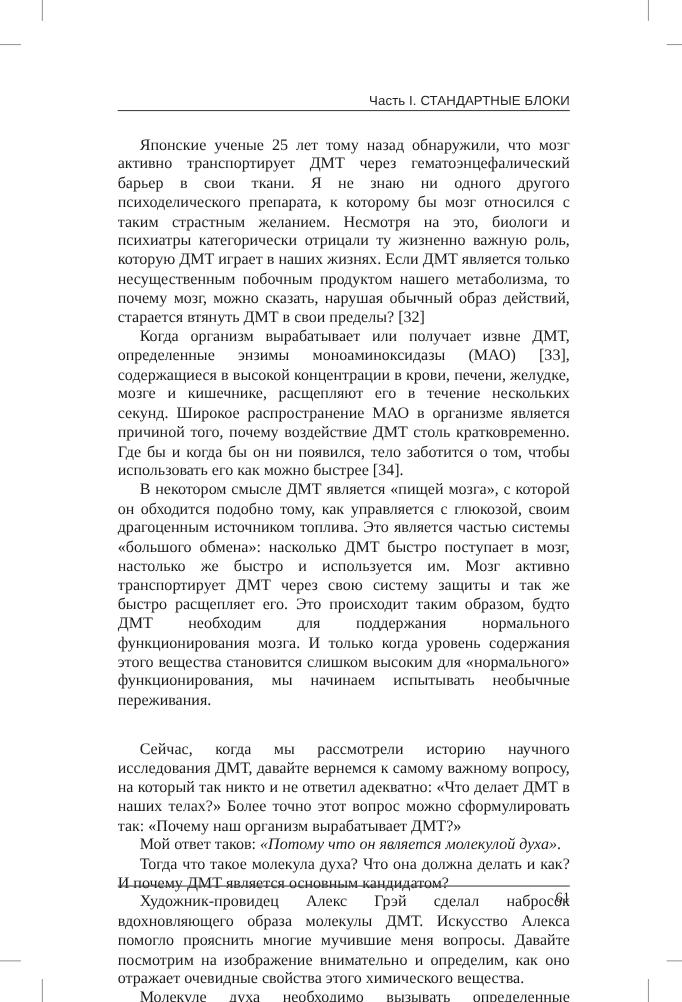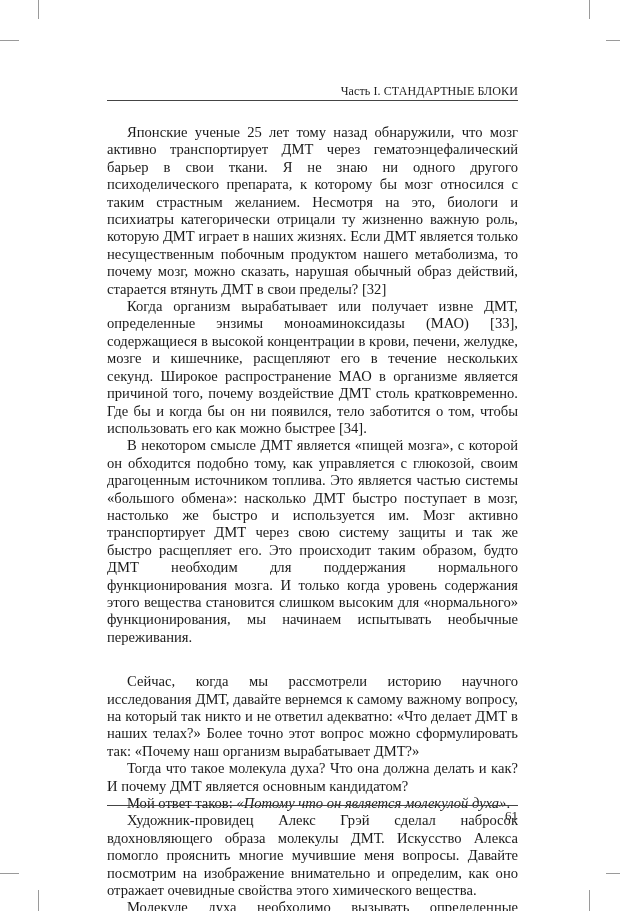--- a/index.html
+++ b/index.html
@@ -4,21 +4,21 @@
 <style>
   html, body { margin: 0; padding: 0; background: #ffffff; }
   body { width: 620px; height: 911px; position: relative; overflow: hidden; }
   .crop { position: absolute; background: #9a9a9a; }
   .crop.v { width: 1px; }
   .crop.h { height: 1px; }
 
   .running-head {
     position: absolute; left: 107px; width: 411px; top: 84px;
     text-align: right;
-    font-family: Liberation Serif, serif;
+    font-family: Liberation Sans, sans-serif;
     font-size: 12px; color: #222; letter-spacing: 0.1px;
   }
   .head-rule { position: absolute; left: 107px; width: 411px; top: 100px; height: 1px; background: #444; }
 
   .text-block {
     position: absolute; left: 107px; width: 411px; top: 124px;
     font-family: "Liberation Serif", serif;
     font-size: 14.6px; line-height: 17.4px; color: #1a1a1a;
     text-align: justify; hyphens: manual;
   }
@@ -46,20 +46,20 @@
 <div class="crop v" style="left:589px;top:890px;height:21px;"></div>
 
 <div class="running-head">Часть I. СТАНДАРТНЫЕ БЛОКИ</div>
 <div class="head-rule"></div>
 
 <div class="text-block">
   <p>Японские ученые 25 лет тому назад обнаружили, что мозг активно транспортирует ДМТ через гематоэнцефалический барьер в свои ткани. Я не знаю ни одного другого психоделического препарата, к которому бы мозг относился с таким страстным желанием. Несмотря на это, биологи и психиатры категорически отрицали ту жизненно важную роль, которую ДМТ играет в наших жизнях. Если ДМТ является только несущественным побочным продуктом нашего метаболизма, то почему мозг, можно сказать, нарушая обычный образ действий, старается втянуть ДМТ в свои пределы? [32]</p>
   <p>Когда организм вырабатывает или получает извне ДМТ, определенные энзимы моноаминоксидазы (МАО) [33], содержащиеся в высокой концентрации в крови, печени, желудке, мозге и кишечнике, расщепляют его в течение нескольких секунд. Широкое распространение МАО в организме является причиной того, почему воздействие ДМТ столь кратковременно. Где бы и когда бы он ни появился, тело заботится о том, чтобы использовать его как можно быстрее [34].</p>
   <p>В некотором смысле ДМТ является «пищей мозга», с которой он обходится подобно тому, как управляется с глюкозой, своим драгоценным источником топлива. Это является частью системы «большого обмена»: насколько ДМТ быстро поступает в мозг, настолько же быстро и используется им. Мозг активно транспортирует ДМТ через свою систему защиты и так же быстро расщепляет его. Это происходит таким образом, будто ДМТ необходим для поддержания нормального функционирования мозга. И только когда уровень содержания этого вещества становится слишком высоким для «нормального» функционирования, мы начинаем испытывать необычные переживания.</p>
   <p class="after-gap">Сейчас, когда мы рассмотрели историю научного исследования ДМТ, давайте вернемся к самому важному вопросу, на который так никто и не ответил адекватно: «Что делает ДМТ в наших телах?» Более точно этот вопрос можно сформулировать так: «Почему наш организм вырабатывает ДМТ?»</p>
+  <p><span>Мой ответ таков: </span><em>«Потому что он является молекулой духа»</em><span>.</span></p>
   <p>Тогда что такое молекула духа? Что она должна делать и как? И почему ДМТ является основным кандидатом?</p>
-  <p><span>Мой ответ таков: </span><em>«Потому что он является молекулой духа»</em><span>.</span></p>
   <p>Художник-провидец Алекс Грэй сделал набросок вдохновляющего образа молекулы ДМТ. Искусство Алекса помогло прояснить многие мучившие меня вопросы. Давайте посмотрим на изображение внимательно и определим, как оно отражает очевидные свойства этого химического вещества.</p>
   <p>Молекуле духа необходимо вызывать определенные психологические состояния, которые мы рассматриваем как духовные. Это чувства удивительной радости, отсутствия времени и уверенности в том, что мы переживаем что-то «более подлинное, чем реальное». Такое вещество может привести нас к мысли о сосуществовании противоположностей, таких как жизнь и смерть, добро и зло; к познанию того, что сознание продолжает</p>
 </div>
 
 <div class="foot-rule"></div>
 <div class="folio">61</div>
 
 </body></html>

